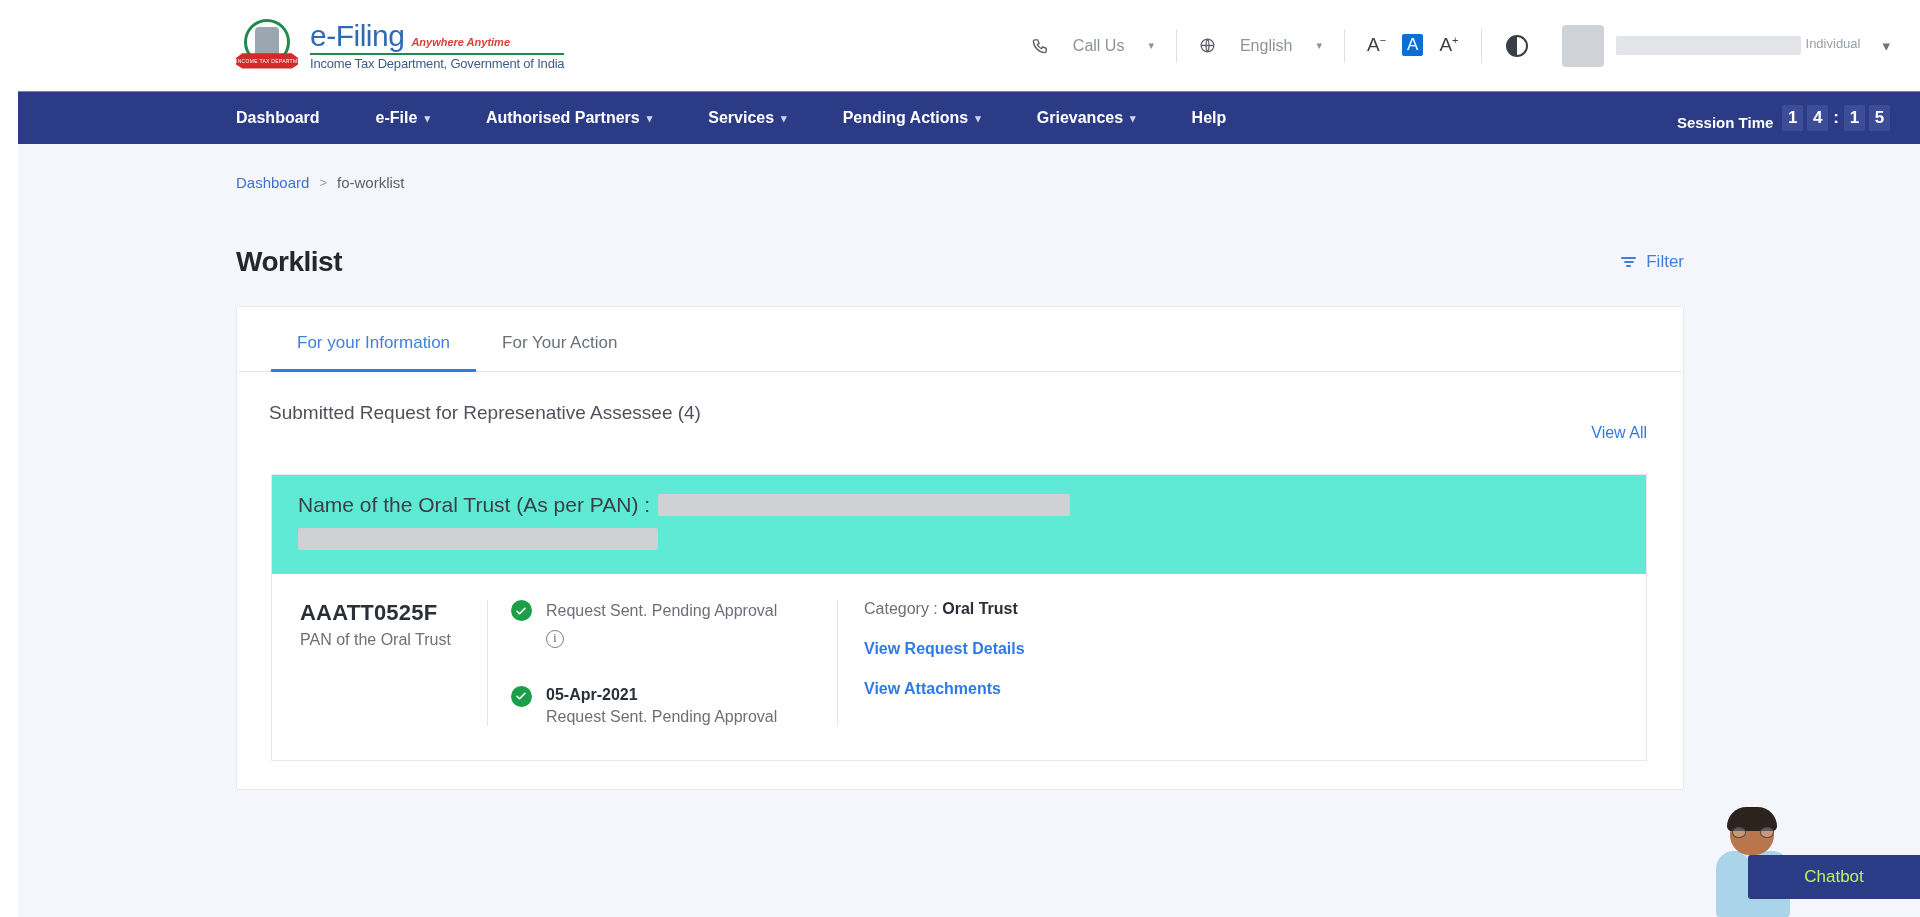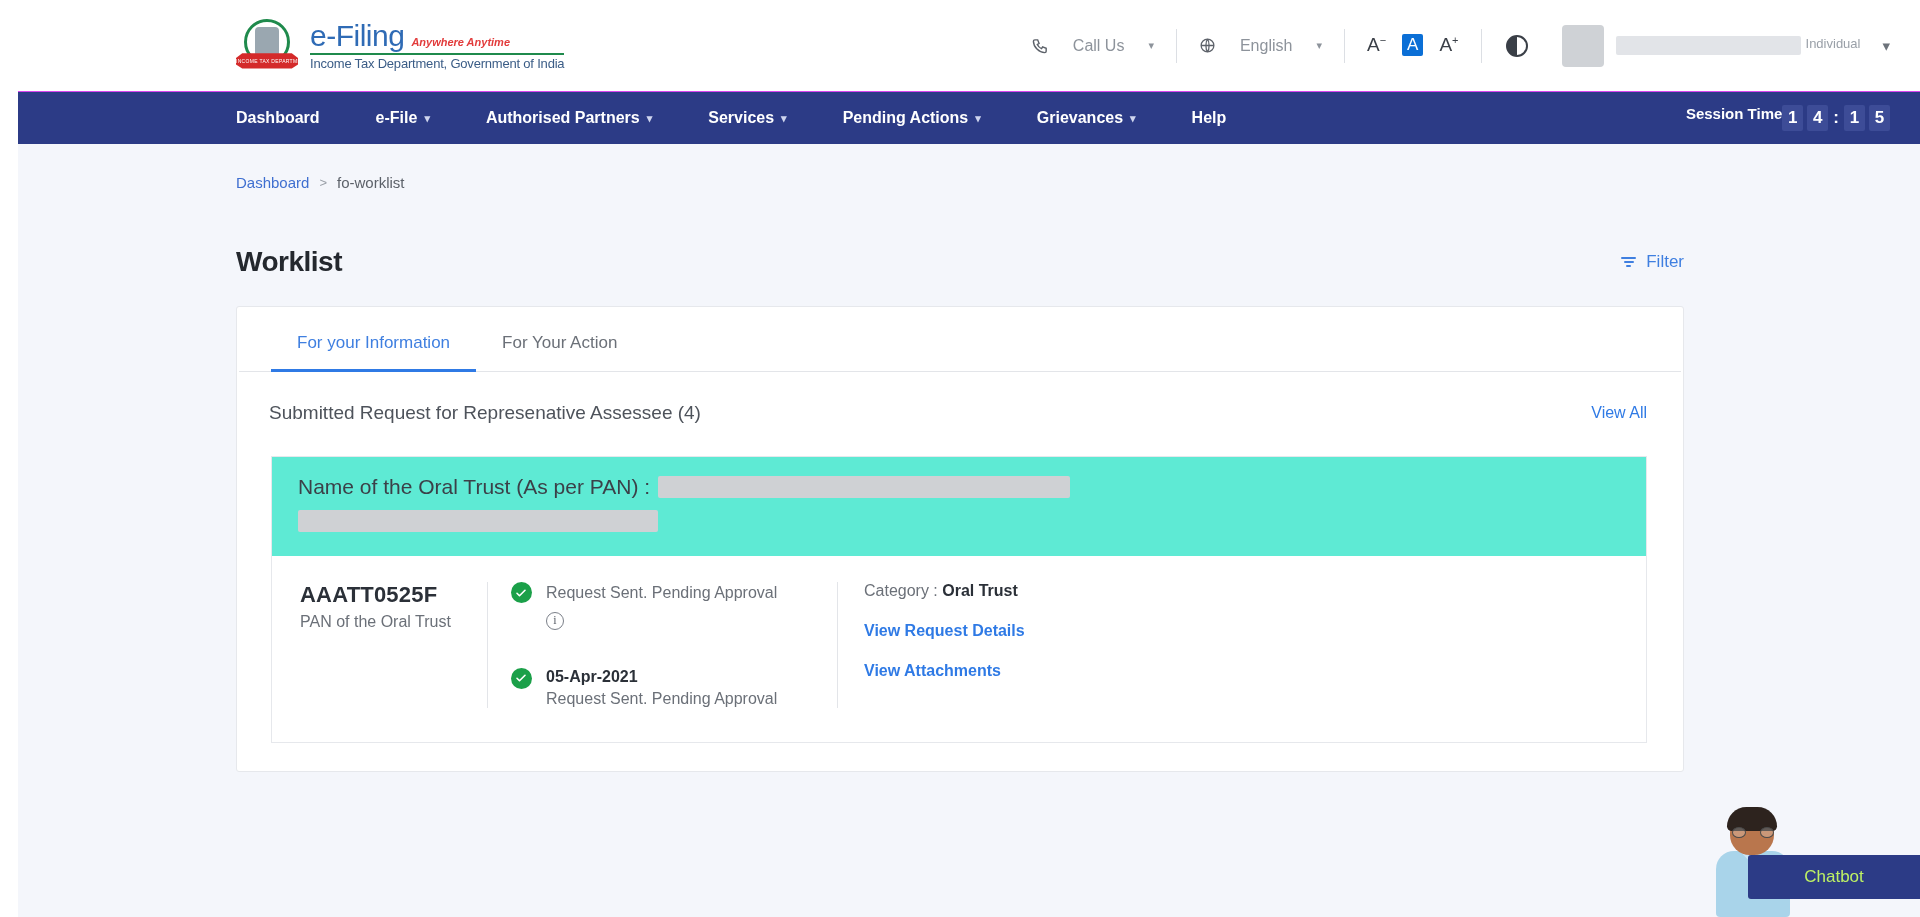--- a/index.html
+++ b/index.html
@@ -77,21 +77,21 @@
   .mainnav {
     height: 52px; background: #2c3b86;
     display: flex; align-items: center; padding: 0 30px 0 236px;
   }
   .nav-item {
     color: #ffffff; font-size: 16px; font-weight: 700;
     display: flex; align-items: center; gap: 7px;
     margin-right: 56px; cursor: pointer; white-space: nowrap;
   }
   .nav-item .caret { color: #cfd5ef; font-size: 11px; }
-  .session { margin-left: auto; display: flex; align-items: flex-start; }
+  .session { margin-left: auto; display: flex; align-items: flex-end; gap: 9px; }
   .session-label { color: #ffffff; font-size: 15px; font-weight: 700; }
   .digits { display: flex; align-items: center; gap: 4px; }
   .digit {
     background: #3d4c97; color: #fff; font-size: 17px; font-weight: 700;
     width: 21px; height: 26px; display: flex; align-items: center; justify-content: center;
     border-radius: 2px;
   }
   .colon { color: #fff; font-size: 17px; font-weight: 700; padding: 0 1px; }
 
   
@@ -132,22 +132,23 @@
   .tab {
     font-size: 17px; color: #6b7078; padding: 26px 26px 18px;
     cursor: pointer; position: relative;
   }
   .tab.active { color: #3f7fe0; font-weight: 400; }
   .tab.active::after {
     content: ""; position: absolute; left: 0; right: 0; bottom: -1px;
     height: 3px; background: #2f7ae5;
   }
   .section-row {
-    display: flex; align-items: center;
+    display: flex; 
     padding: 30px 36px 0 32px;
+    flex-direction: column;
   }
   .section-title { font-size: 19px; color: #4e535b; }
   .view-all { margin-left: auto; color: #2f7ae5; font-size: 16px; cursor: pointer; }
 
   .request-block {
     margin: 32px 36px 0 34px;
     border: 1px solid #e6e8ec;
   }
   .req-banner {
     background: #5eead4; padding: 18px 26px 20px;

